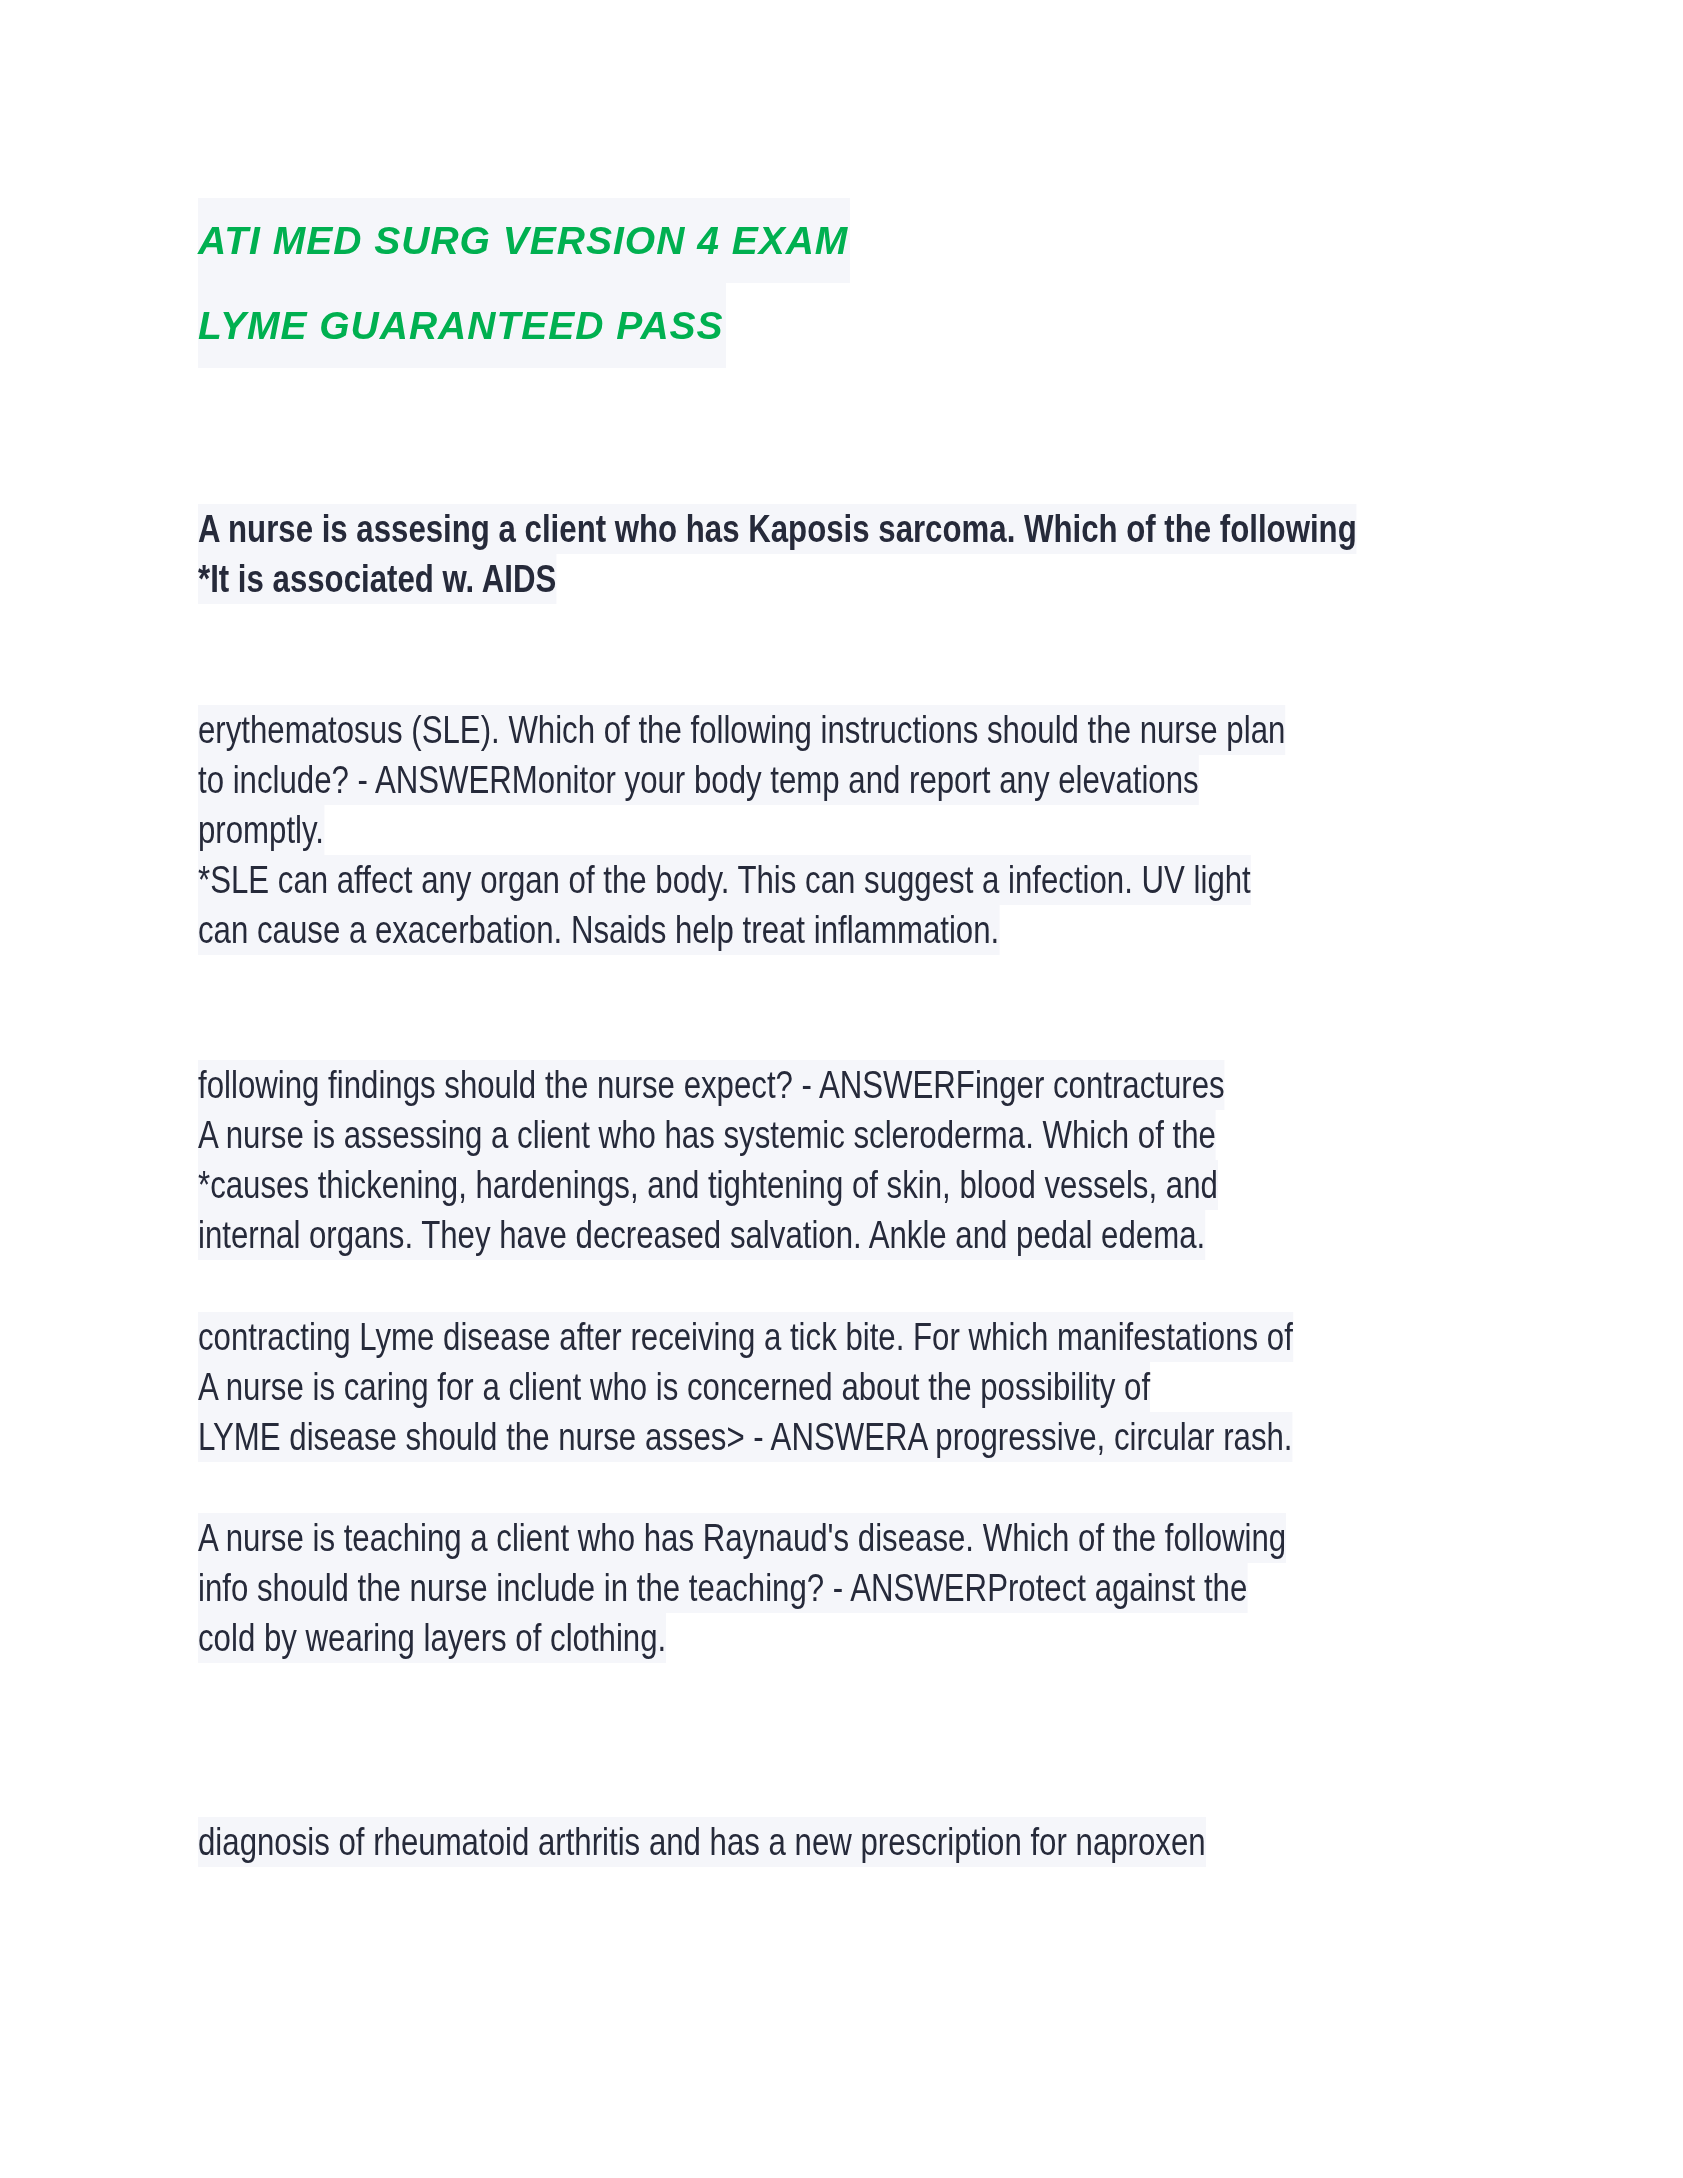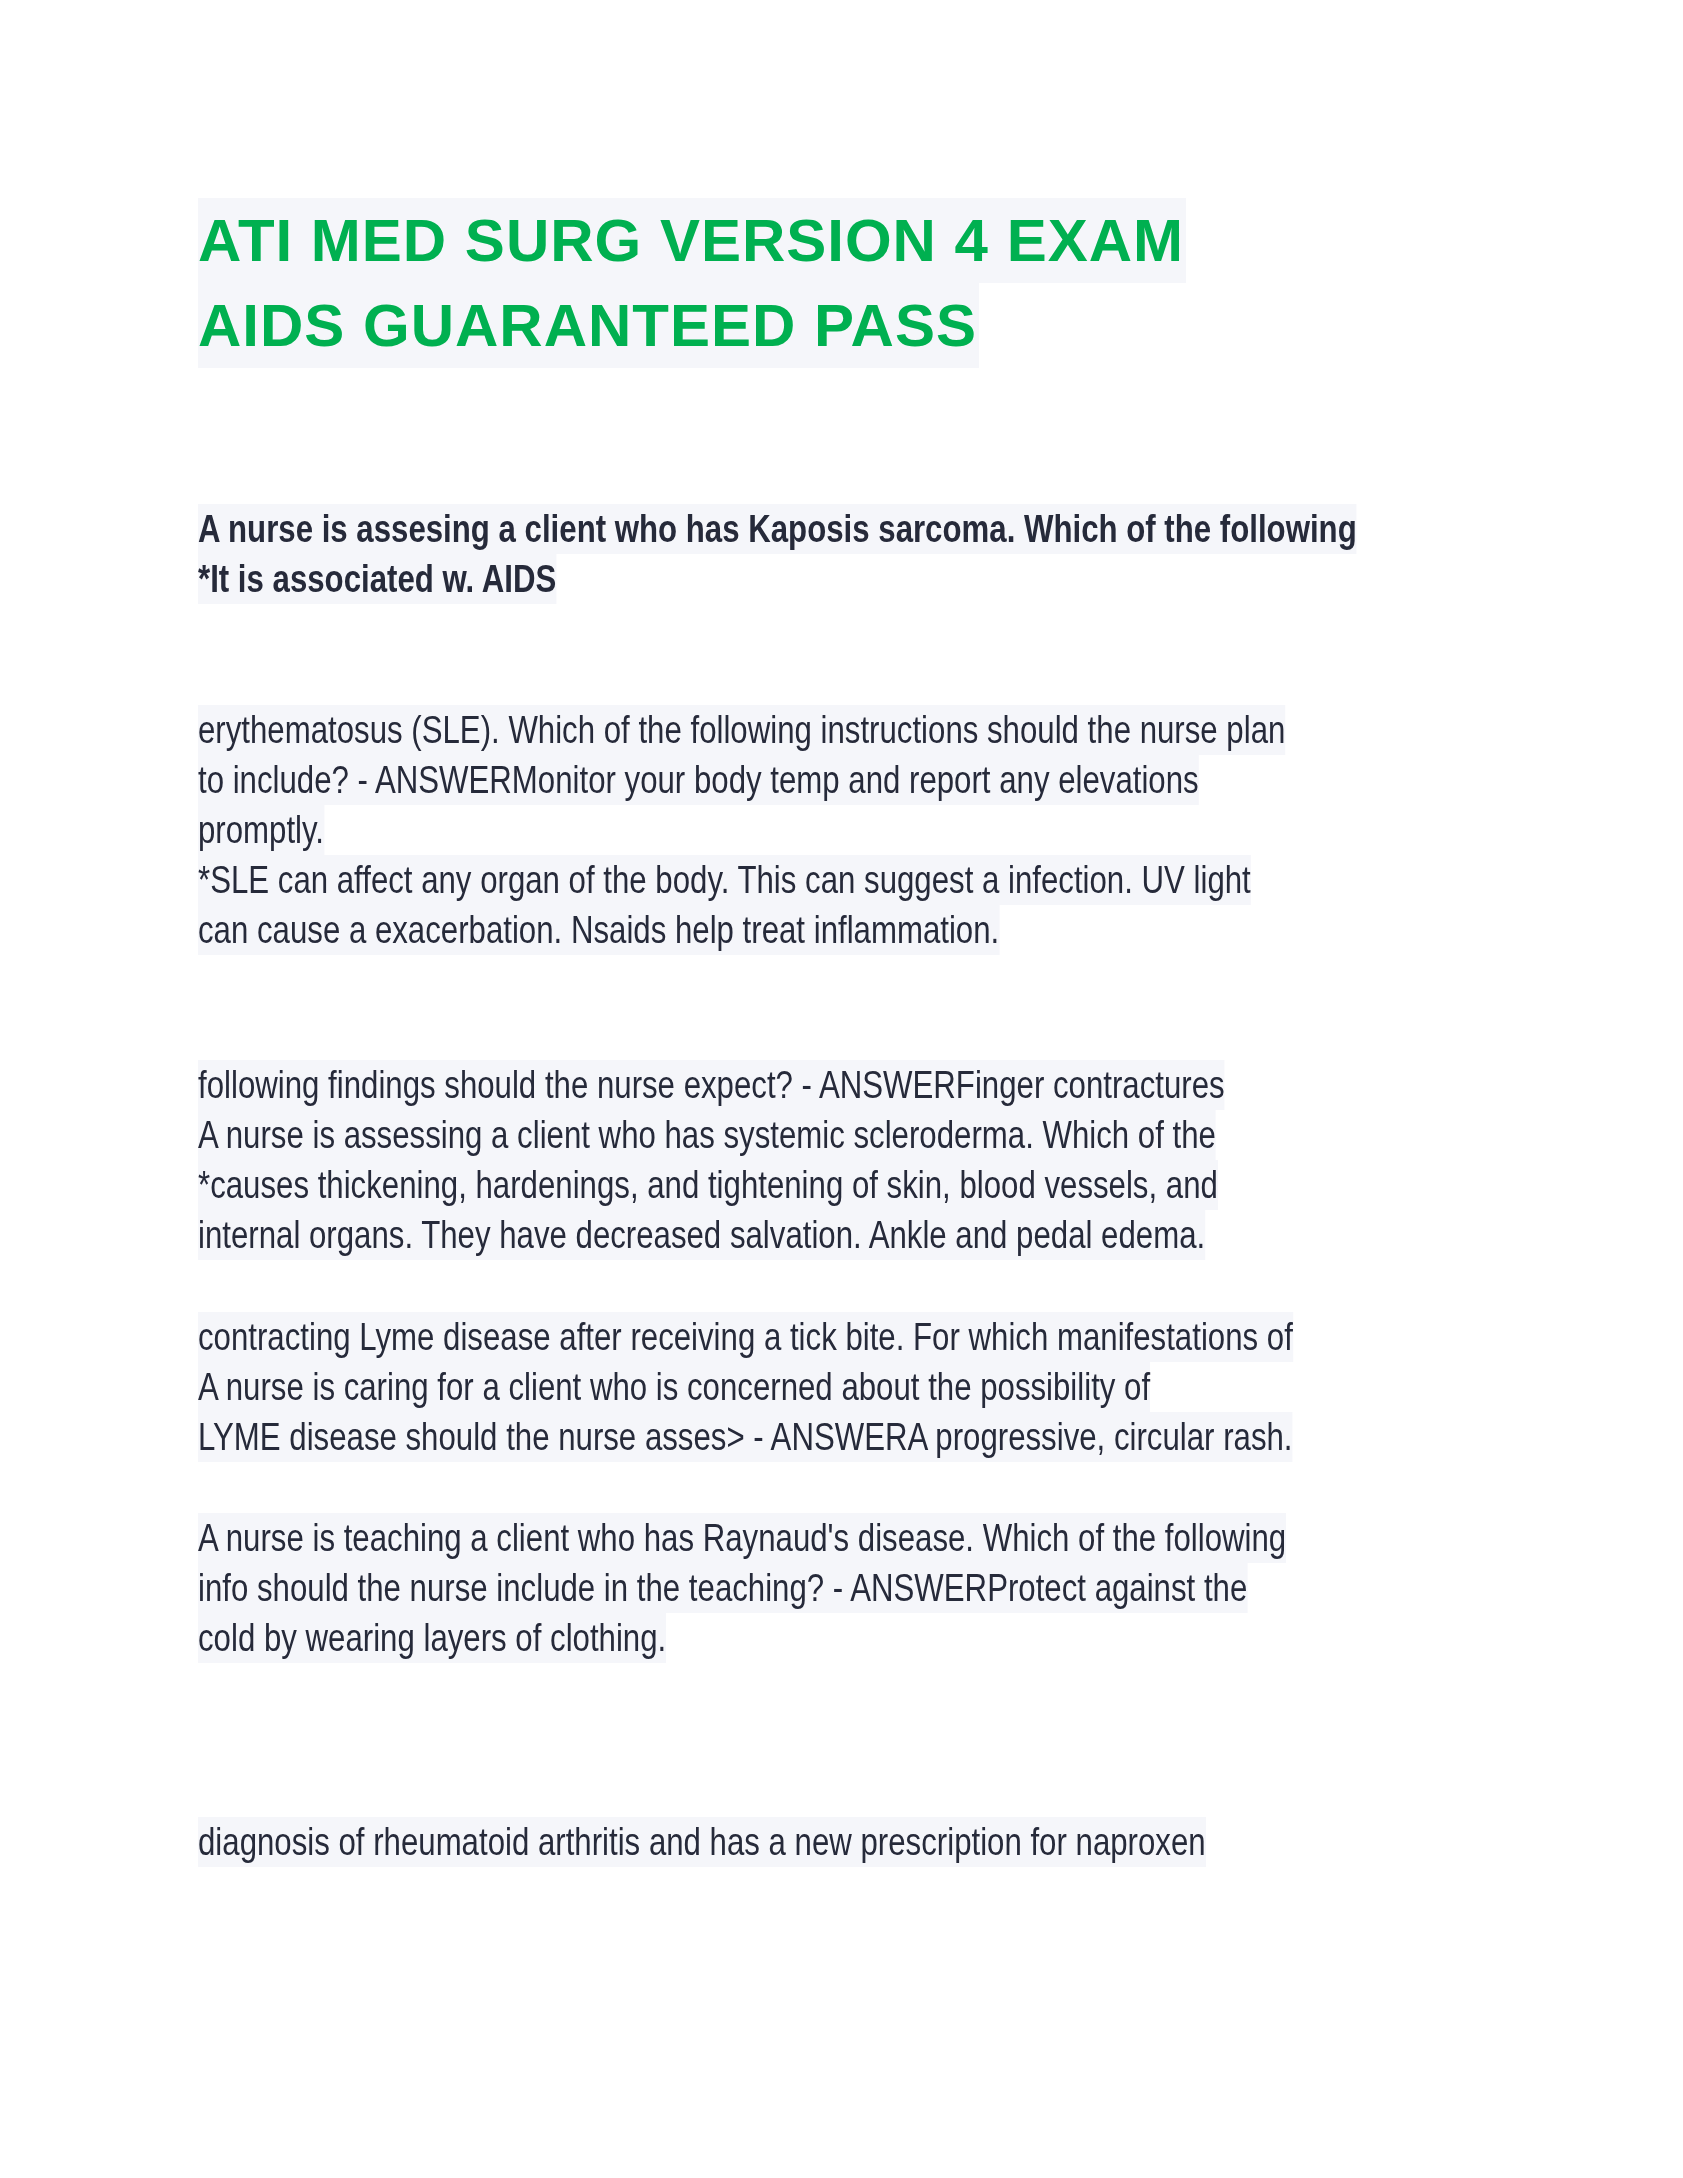--- a/index.html
+++ b/index.html
@@ -30,24 +30,25 @@
     display: block;
     height: 85px;
     line-height: 85px;
   }
   .title-line span {
     display: inline-block;
     background: #f5f6fa;
     color: #00b050;
     font-family: "Liberation Sans", sans-serif;
     font-weight: bold;
-    font-size: 60px;
+    font-size: 39px;
     letter-spacing: 1px;
     padding-right: 2px;
     white-space: nowrap;
+    font-style: italic;
   }
   .para {
     position: absolute;
     left: 198px;
     margin: 0;
   }
   .line {
     display: block;
     height: 50px;
     line-height: 50px;
@@ -64,21 +65,21 @@
     white-space: nowrap;
   }
 </style>
 </head>
 <body>
 
 <div class="page">
 
   <h1 class="title">
     <div class="title-line"><span>ATI MED SURG VERSION 4 EXAM</span></div>
-    <div class="title-line"><span>AIDS GUARANTEED PASS</span></div>
+    <div class="title-line"><span>LYME GUARANTEED PASS</span></div>
   </h1>
 
   <div class="para" style="top:504px;font-weight:bold;">
     <div class="line"><span>A nurse is assesing a client who has Kaposis sarcoma. Which of the following</span></div>
     <div class="line"><span>*It is associated w. AIDS</span></div>
   </div>
 
   <div class="para" style="top:705px;">
     <div class="line"><span>erythematosus (SLE). Which of the following instructions should the nurse plan</span></div>
     <div class="line"><span>to include? - ANSWERMonitor your body temp and report any elevations</span></div>

